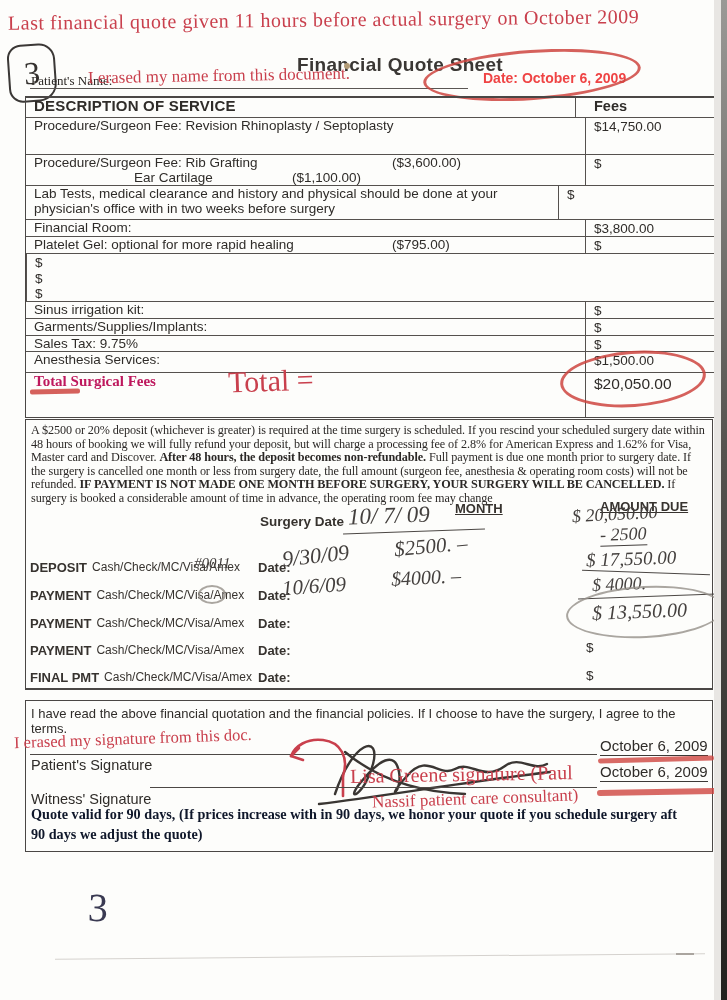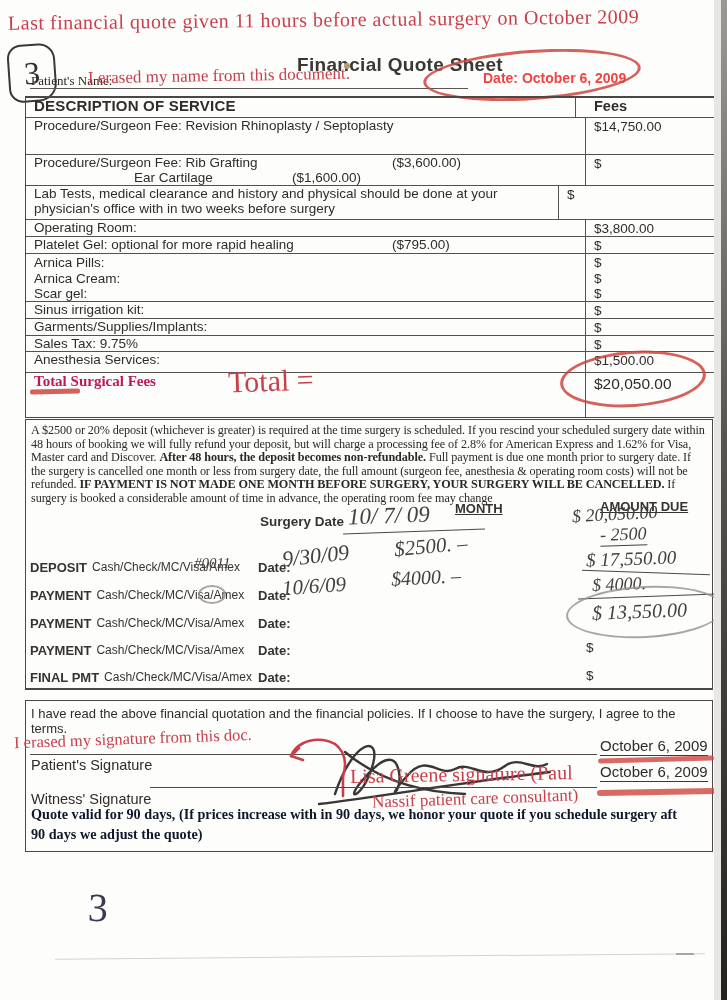--- a/index.html
+++ b/index.html
@@ -84,44 +84,39 @@
     <div class="tdesc">DESCRIPTION OF SERVICE</div>
     <div class="tfee">Fees</div>
   </div>
   <div class="trow" style="height:36px">
     <div class="tdesc">Procedure/Surgeon Fee:  Revision Rhinoplasty / Septoplasty</div>
     <div class="tfee">$14,750.00</div>
   </div>
   <div class="trow" style="height:30px">
     <div class="tdesc">
       <div class="pline"><span>Procedure/Surgeon Fee: Rib Grafting</span><span class="pprice">($3,600.00)</span></div>
-      <div class="pline indent"><span>Ear Cartilage</span><span class="pprice" style="left:258px">($1,600.00)</span></div>
+      <div class="pline indent"><span>Ear Cartilage</span><span class="pprice" style="left:258px">($1,100.00)</span></div>
     </div>
     <div class="tfee">$</div>
   </div>
   <div class="trow" style="height:33px">
     <div class="tdesc" style="max-width:520px">Lab Tests, medical clearance and history and physical should be done at your physician's office with in two weeks before surgery</div>
     <div class="tfee">$</div>
   </div>
   <div class="trow" style="height:16px">
-    <div class="tdesc">Operating Room:</div>
+    <div class="tdesc">Financial Room:</div>
     <div class="tfee">$3,800.00</div>
   </div>
   <div class="trow" style="height:16px">
     <div class="tdesc">
       <div class="pline"><span>Platelet Gel: optional for more rapid healing</span><span class="pprice">($795.00)</span></div>
     </div>
     <div class="tfee">$</div>
   </div>
   <div class="trow" style="height:47px">
-    <div class="tdesc" style="line-height:15.5px">
-      <div>Arnica Pills:</div>
-      <div>Arnica Cream:</div>
-      <div>Scar gel:</div>
-    </div>
     <div class="tfee" style="line-height:15.5px">
       <div>$</div>
       <div>$</div>
       <div>$</div>
     </div>
   </div>
   <div class="trow" style="height:16px">
     <div class="tdesc">Sinus irrigation kit:</div>
     <div class="tfee">$</div>
   </div>

